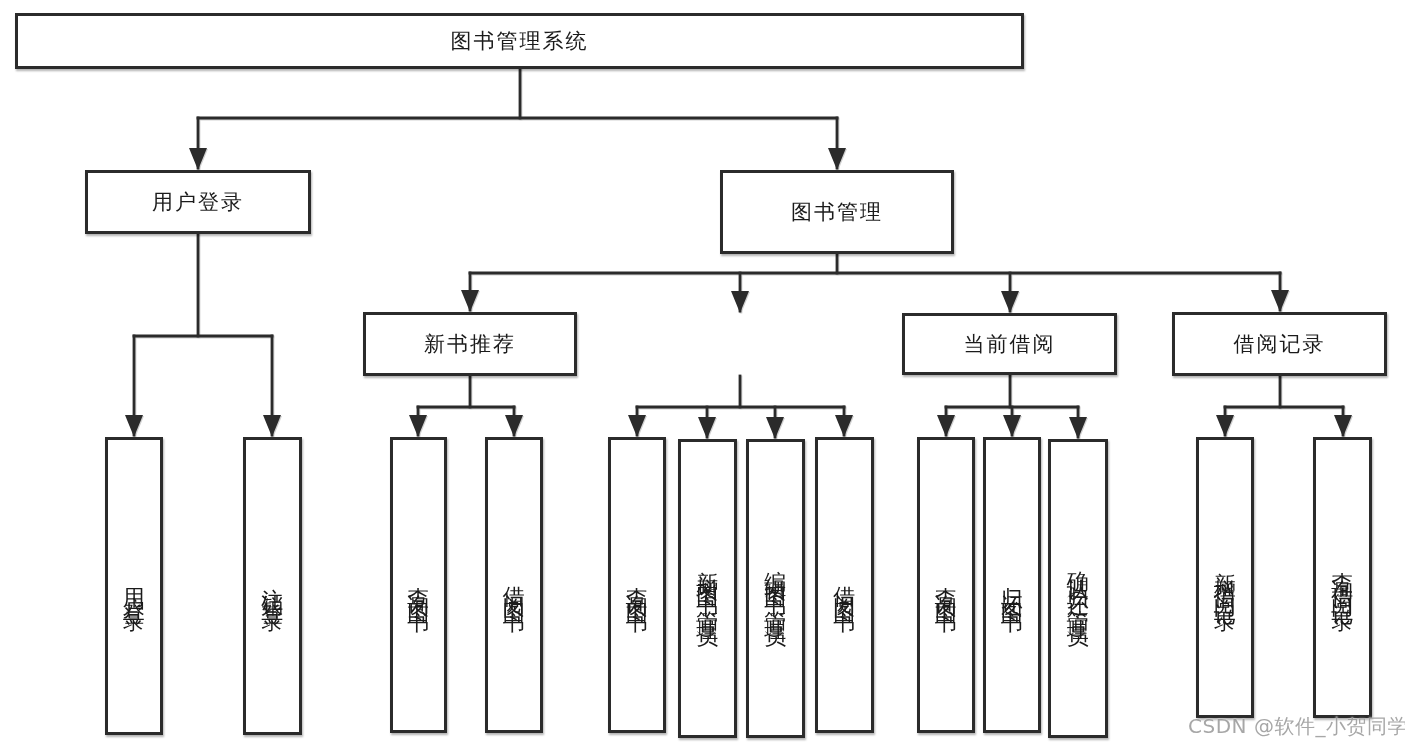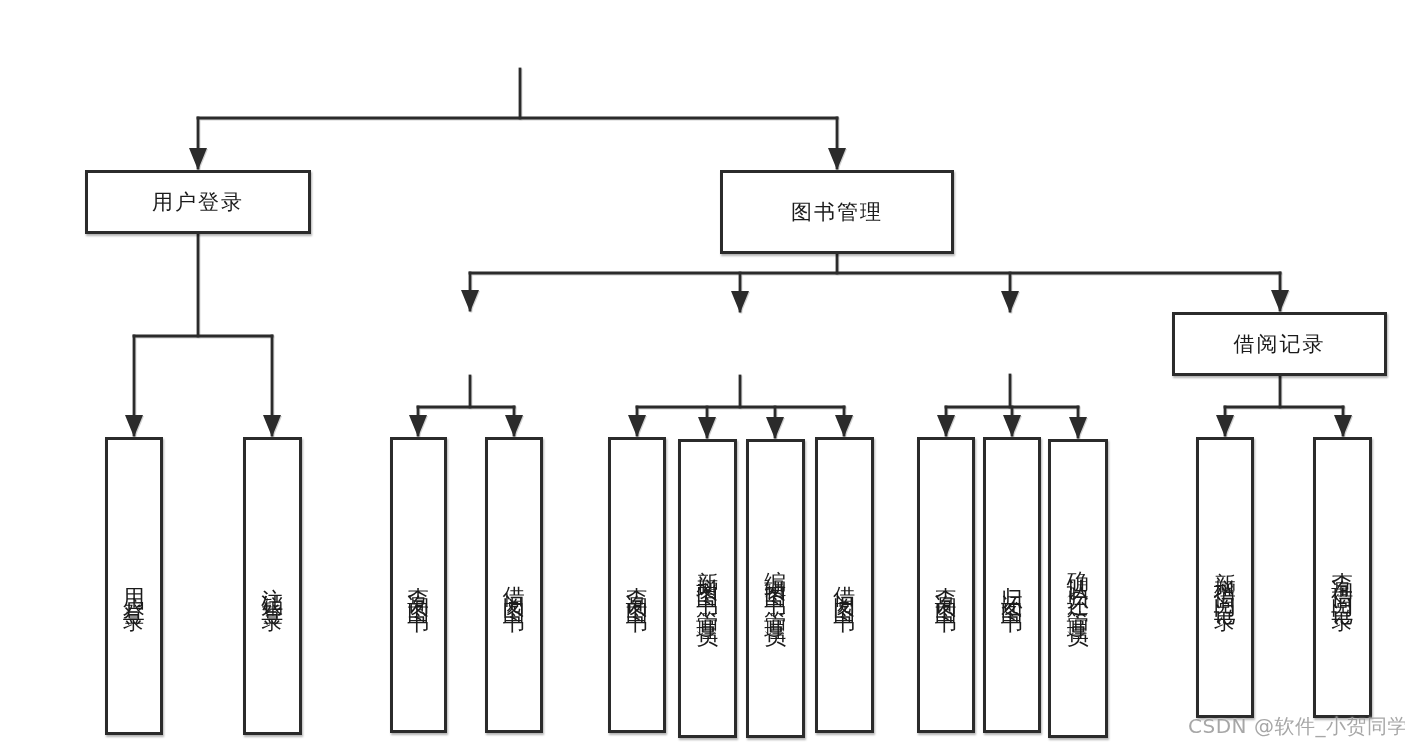--- a/index.html
+++ b/index.html
@@ -77,28 +77,37 @@
     <line x1="946" y1="407" x2="946" y2="435" marker-end="url(#arrowhead)"></line>
     <line x1="1012" y1="407" x2="1012" y2="435" marker-end="url(#arrowhead)"></line>
     <line x1="1078" y1="407" x2="1078" y2="437" marker-end="url(#arrowhead)"></line>
 
     <line x1="1280" y1="376" x2="1280" y2="407"></line>
     <line x1="1225" y1="407" x2="1343" y2="407"></line>
     <line x1="1225" y1="407" x2="1225" y2="435" marker-end="url(#arrowhead)"></line>
     <line x1="1343" y1="407" x2="1343" y2="435" marker-end="url(#arrowhead)"></line>
   </svg>
 
+  <div class="node h" style="left:15px;top:13px;width:1009px;height:56px">
+    <span>图书管理系统</span>
+  </div>
 
   <div class="node h" style="left:85px;top:170px;width:226px;height:64px">
     <span>用户登录</span>
   </div>
   <div class="node h" style="left:720px;top:170px;width:234px;height:84px">
     <span>图书管理</span>
   </div>
 
+  <div class="node h" style="left:363px;top:312px;width:214px;height:64px">
+    <span>新书推荐</span>
+  </div>
+  <div class="node h" style="left:902px;top:313px;width:215px;height:62px">
+    <span>当前借阅</span>
+  </div>
   <div class="node h" style="left:1172px;top:312px;width:215px;height:64px">
     <span>借阅记录</span>
   </div>
 
   <div class="node v" style="left:105px;top:437px;width:58px;height:298px">
     <span>用户登录</span>
   </div>
   <div class="node v" style="left:243px;top:437px;width:59px;height:298px">
     <span>注销登录</span>
   </div>

